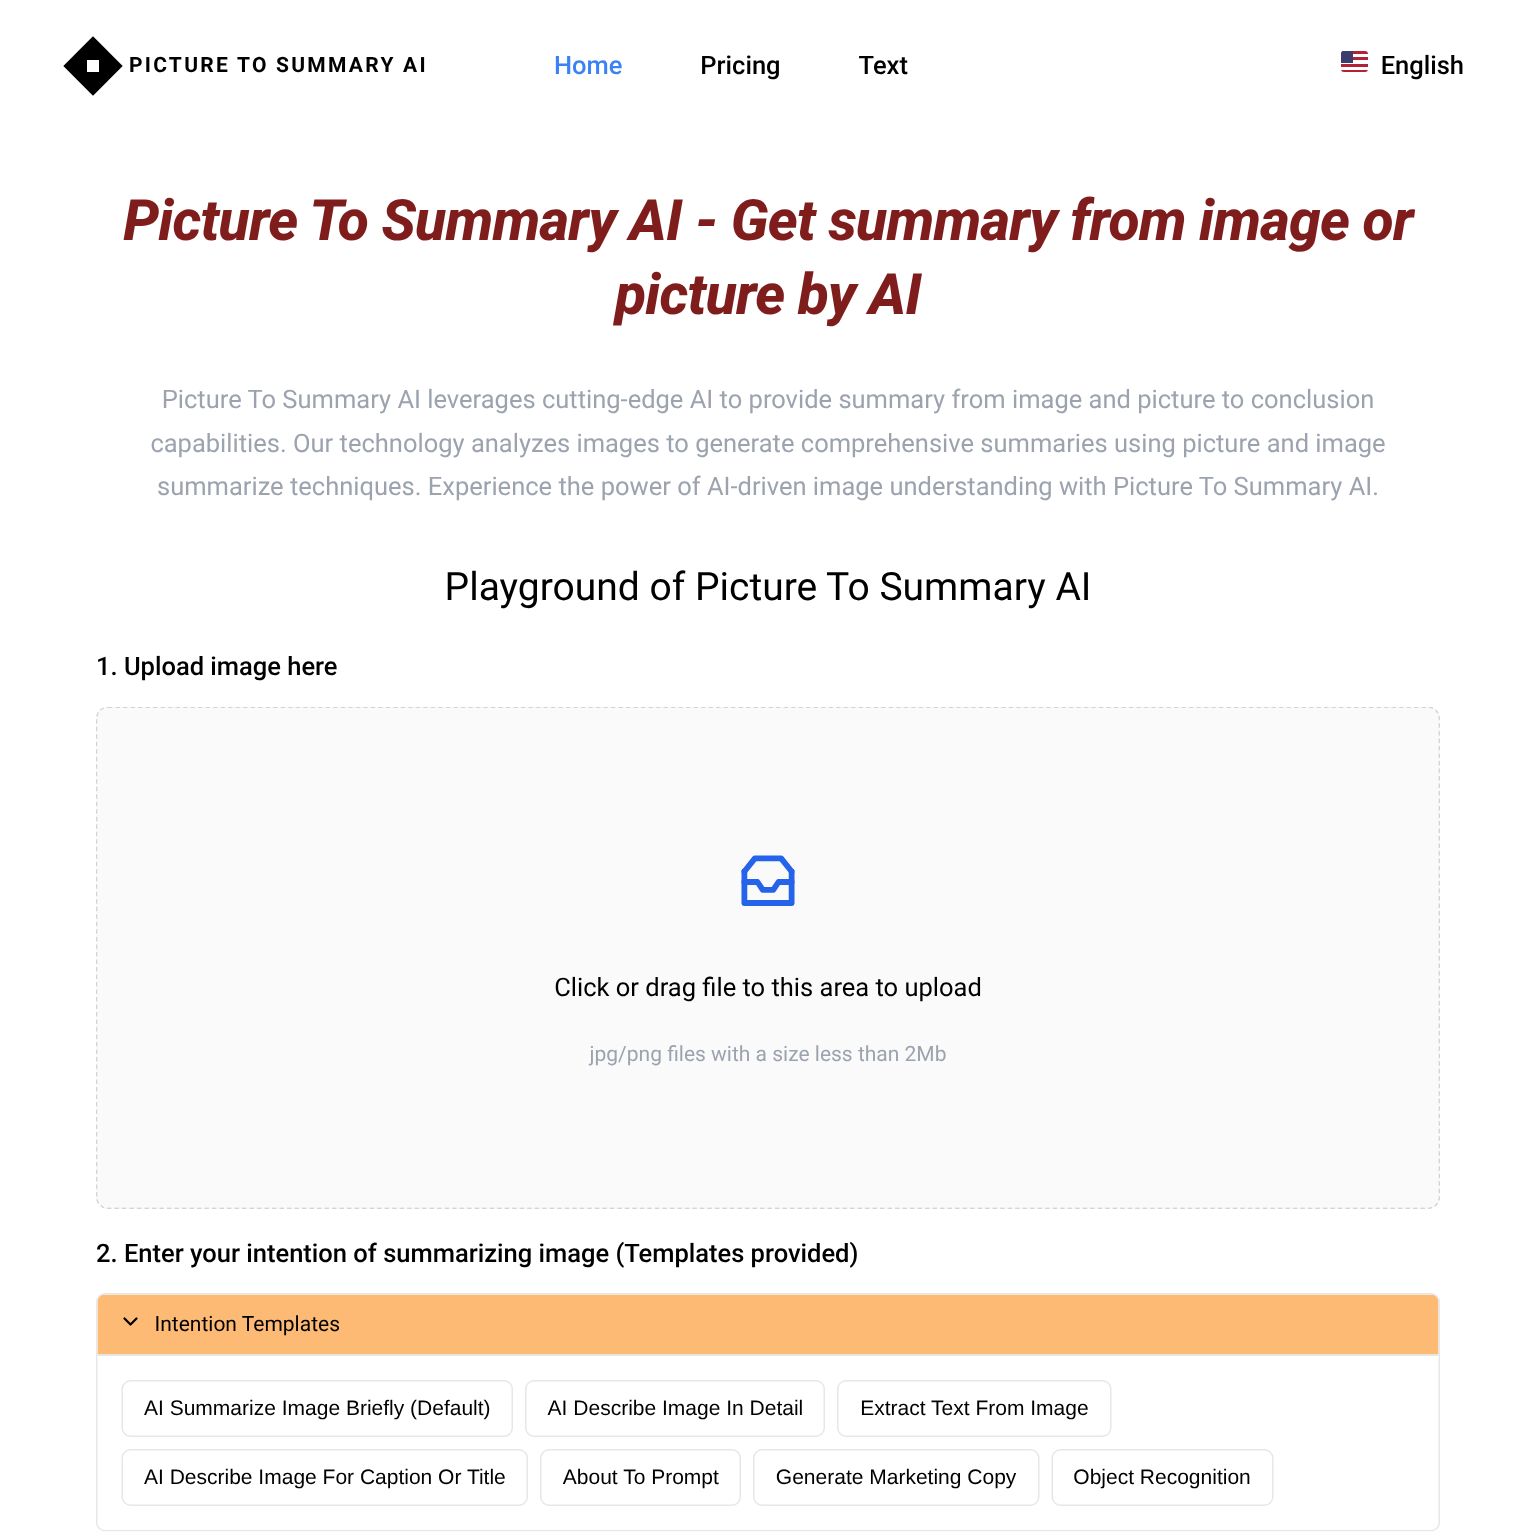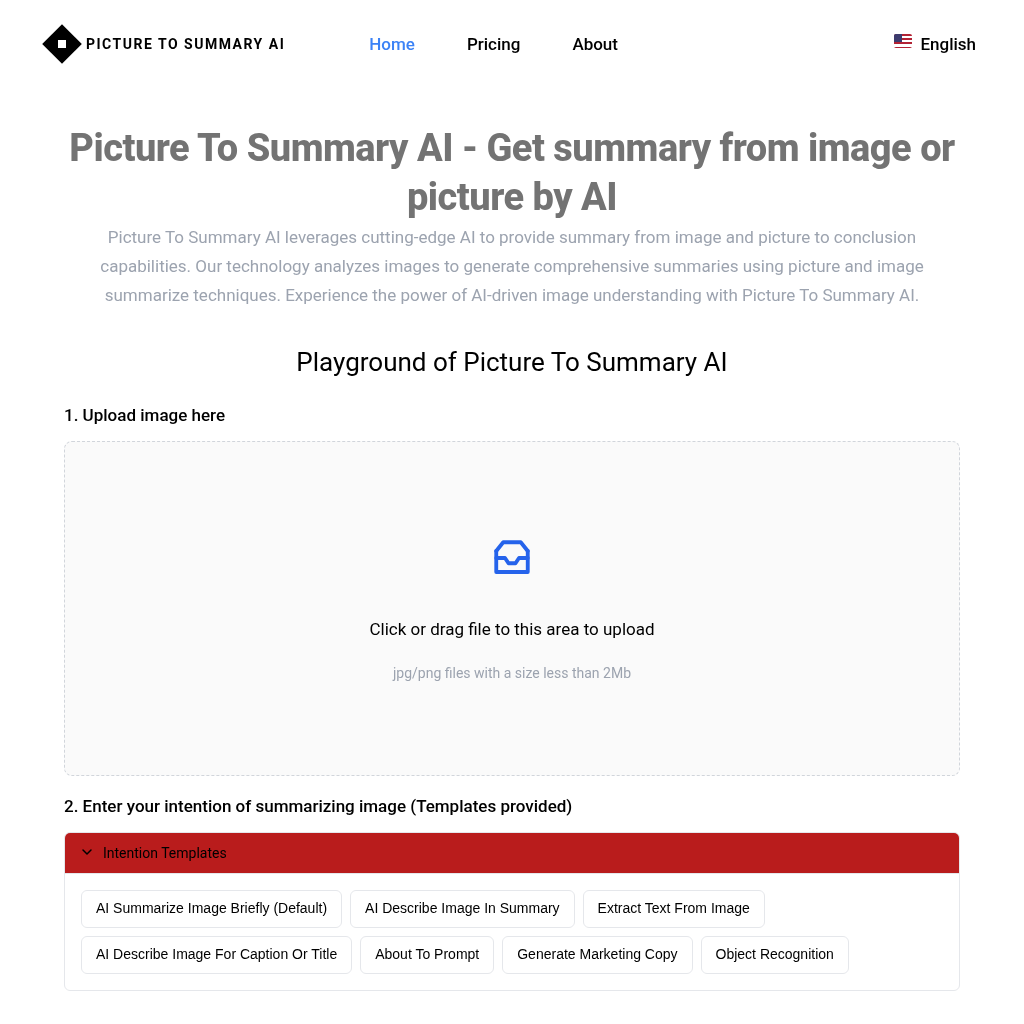--- a/index.html
+++ b/index.html
@@ -98,23 +98,25 @@
     }
     .content {
       padding: 36px 64px 0 64px;
     }
     .page-title {
       font-size: 38px;
       font-weight: 800;
       text-align: center;
       line-height: 1.3;
       letter-spacing: -0.5px;
-      color: #737373;
+      color: #7f1d1d;
+      font-style: italic;
     }
     .page-desc {
+      margin-top: 30px;
       text-align: center;
       font-size: 17px;
       line-height: 1.7;
       color: #9ca3af;
       padding: 0 30px;
     }
     .playground-title {
       margin-top: 38px;
       text-align: center;
       font-size: 26px;
@@ -164,21 +166,21 @@
       overflow: hidden;
     }
     .collapse-header {
       display: flex;
       align-items: center;
       gap: 10px;
       padding: 12px 16px;
       font-size: 14px;
       color: #000;
       cursor: pointer;
-      background: #b91c1c;
+      background: #fdba74;
     }
     .chev-icon {
       width: 12px;
     }
     .templates-body {
       border-top: 1px solid #e5e7eb;
       padding: 16px;
       display: flex;
       flex-wrap: wrap;
       gap: 8px;
@@ -199,21 +201,21 @@
 <body>
 
 <div class="header">
   <div class="logo-group">
     <div class="logo-icon"></div>
     <div class="logo-text">PICTURE TO SUMMARY AI</div>
   </div>
   <nav class="nav">
     <a href="#" class="active">Home</a>
     <a href="#">Pricing</a>
-    <a href="#">About</a>
+    <a href="#">Text</a>
   </nav>
   <div class="lang">
     <span class="flag"></span>
     <span class="lang-text">English</span>
   </div>
 </div>
 
 <div class="content">
   <h1 class="page-title">Picture To Summary AI - Get summary from image or picture by AI</h1>
   <p class="page-desc">Picture To Summary AI leverages cutting-edge AI to provide summary from image and picture to conclusion capabilities. Our technology analyzes images to generate comprehensive summaries using picture and image summarize techniques. Experience the power of AI-driven image understanding with Picture To Summary AI.</p>
@@ -238,21 +240,21 @@
     <div class="collapse-header">
       <span class="chev-icon">
         <svg width="12" height="12" viewBox="0 0 12 12">
             <path d="M2 4 L6 8 L10 4" fill="none" stroke="#000" stroke-width="1.5" stroke-linecap="round" stroke-linejoin="round"></path>
           </svg>
       </span>
       <span>Intention Templates</span>
     </div>
     <div class="templates-body">
       <button class="chip">AI Summarize Image Briefly (Default)</button>
-      <button class="chip">AI Describe Image In Summary</button>
+      <button class="chip">AI Describe Image In Detail</button>
       <button class="chip">Extract Text From Image</button>
       <button class="chip">AI Describe Image For Caption Or Title</button>
       <button class="chip">About To Prompt</button>
       <button class="chip">Generate Marketing Copy</button>
       <button class="chip">Object Recognition</button>
     </div>
   </div>
 
 </div>
 

